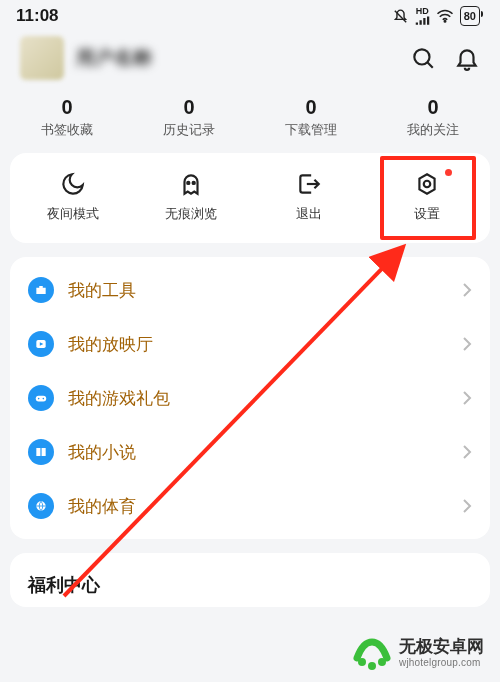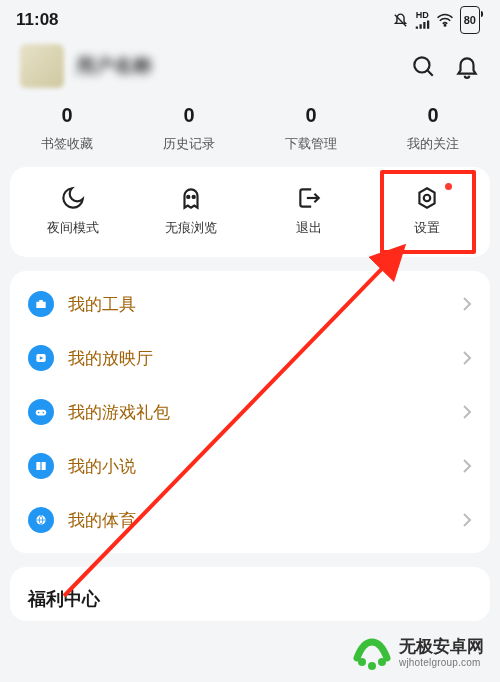--- a/index.html
+++ b/index.html
@@ -24,21 +24,21 @@
   .status-right { display: flex; align-items: center; gap: 6px; }
   .status-right svg { display: block; }
   .battery-box {
     display: inline-flex;
     align-items: center;
     border: 1.4px solid #222;
     border-radius: 4px;
     padding: 0 3px;
     font-size: 11px;
     font-weight: 700;
-    height: 28px;
+    height: 20px;
     position: relative;
   }
   .battery-box::after {
     content: "";
     position: absolute;
     right: -4px;
     top: 4px;
     width: 2px;
     height: 6px;
     background: #222;
@@ -86,21 +86,21 @@
   .stat {
     flex: 1;
     text-align: center;
   }
   .stat-value {
     font-size: 20px;
     font-weight: 700;
     color: #1a1a1a;
   }
   .stat-label {
-    margin-top: 8px;
+    margin-top: 2px;
     font-size: 13px;
     color: #555;
   }
 
   
   .card {
     background: #fff;
     border-radius: 16px;
     margin: 0 10px 14px 10px;
     padding: 4px 0;

